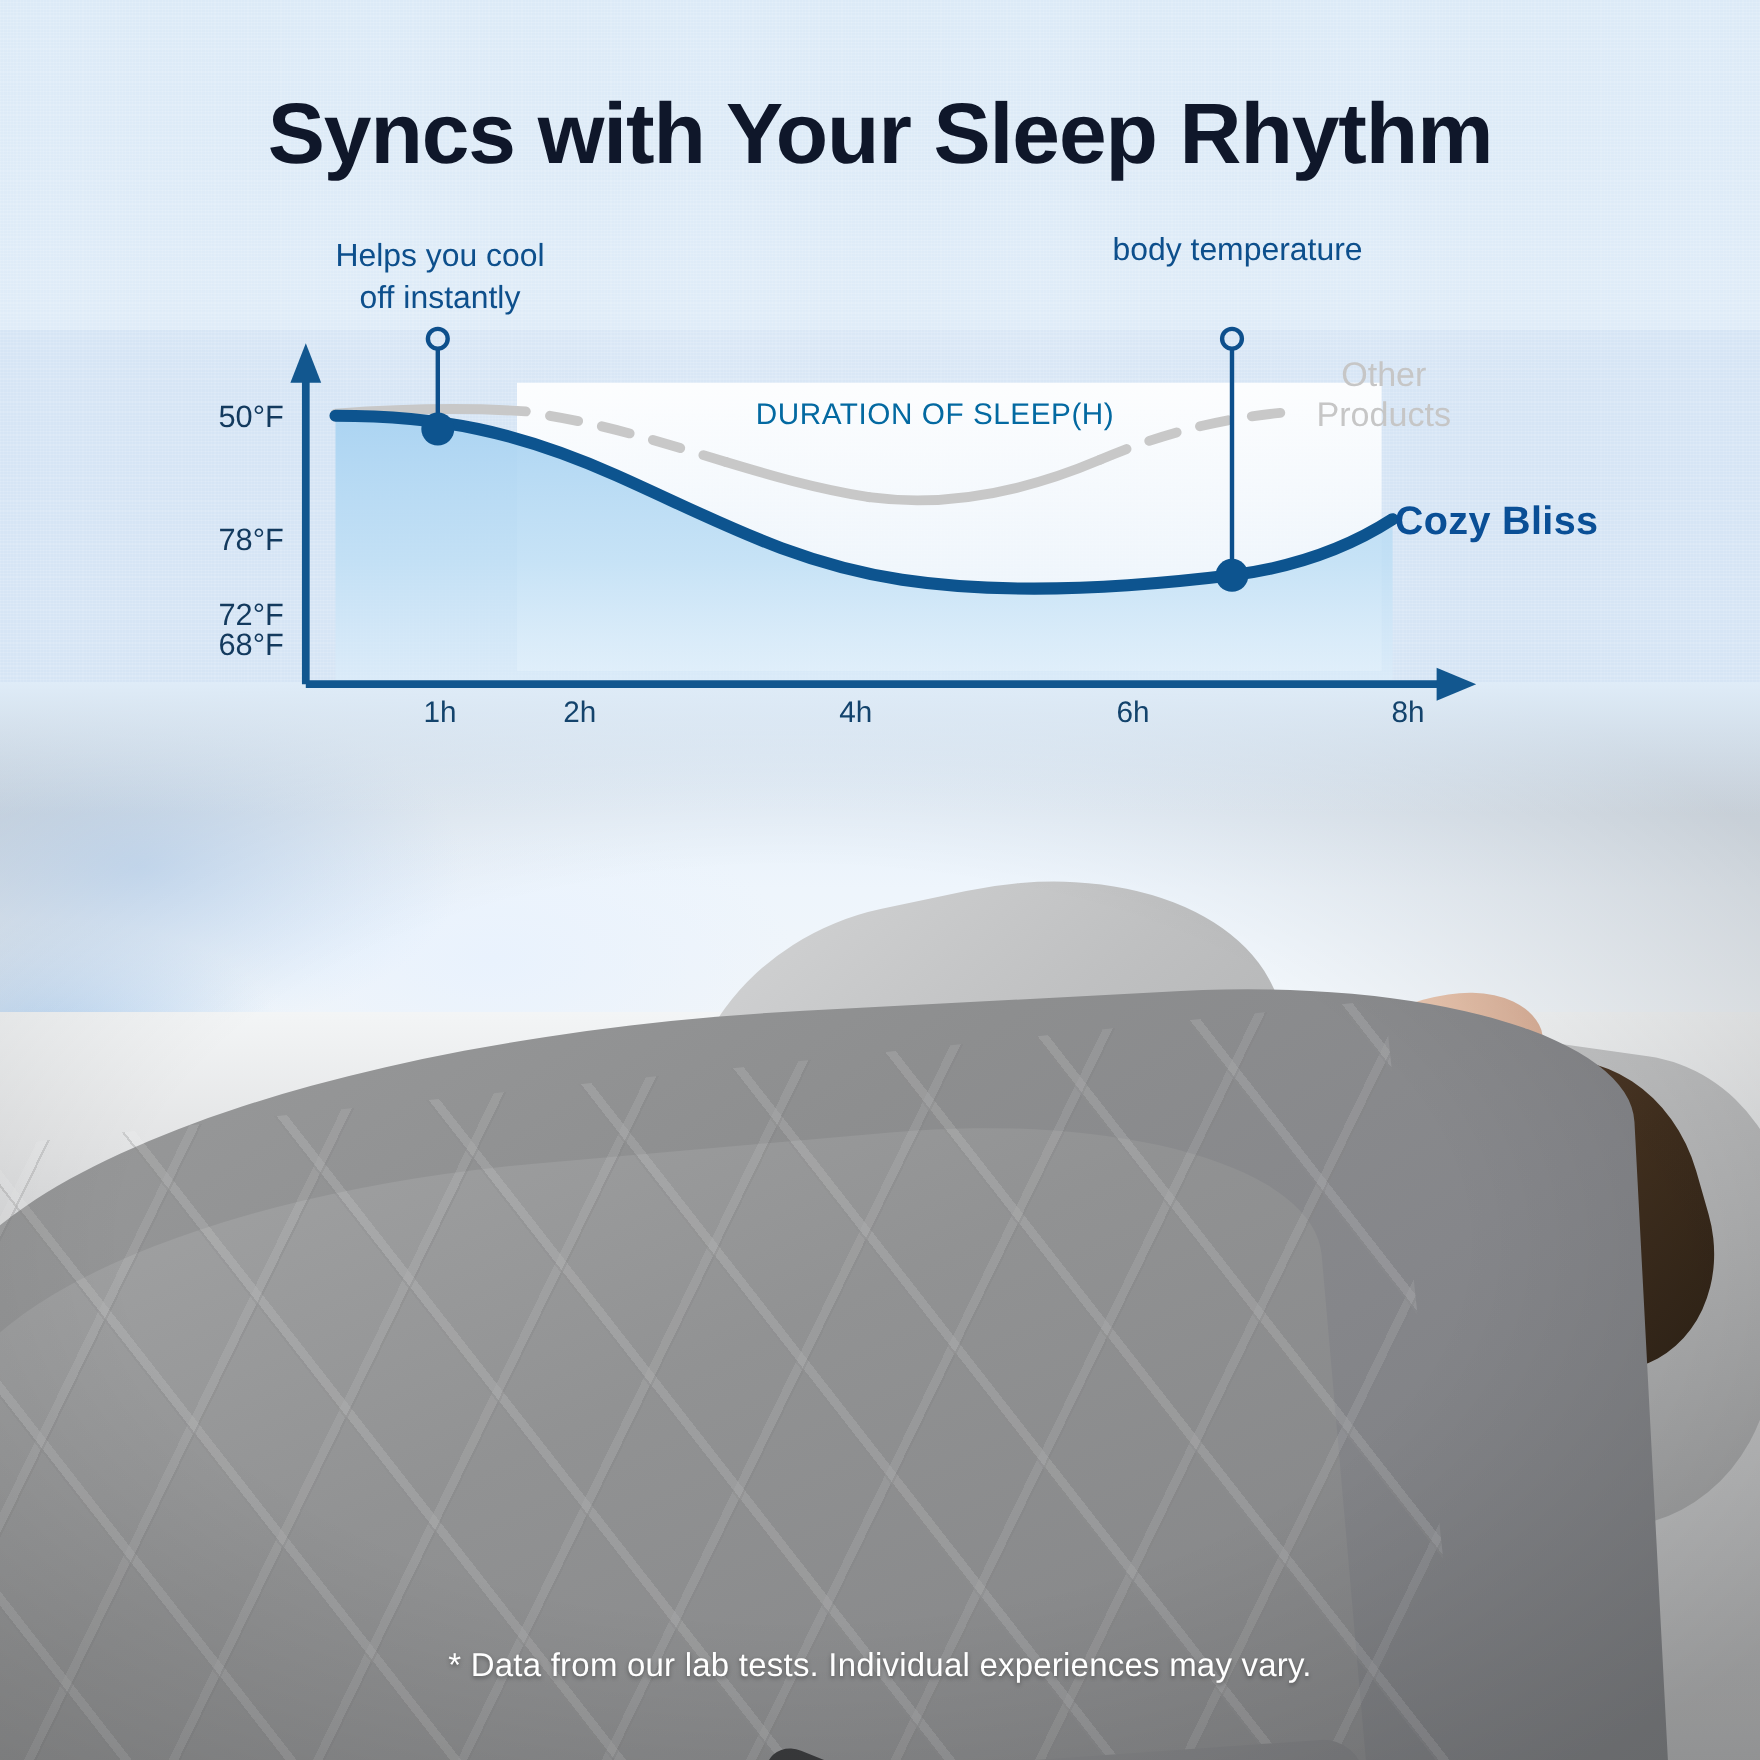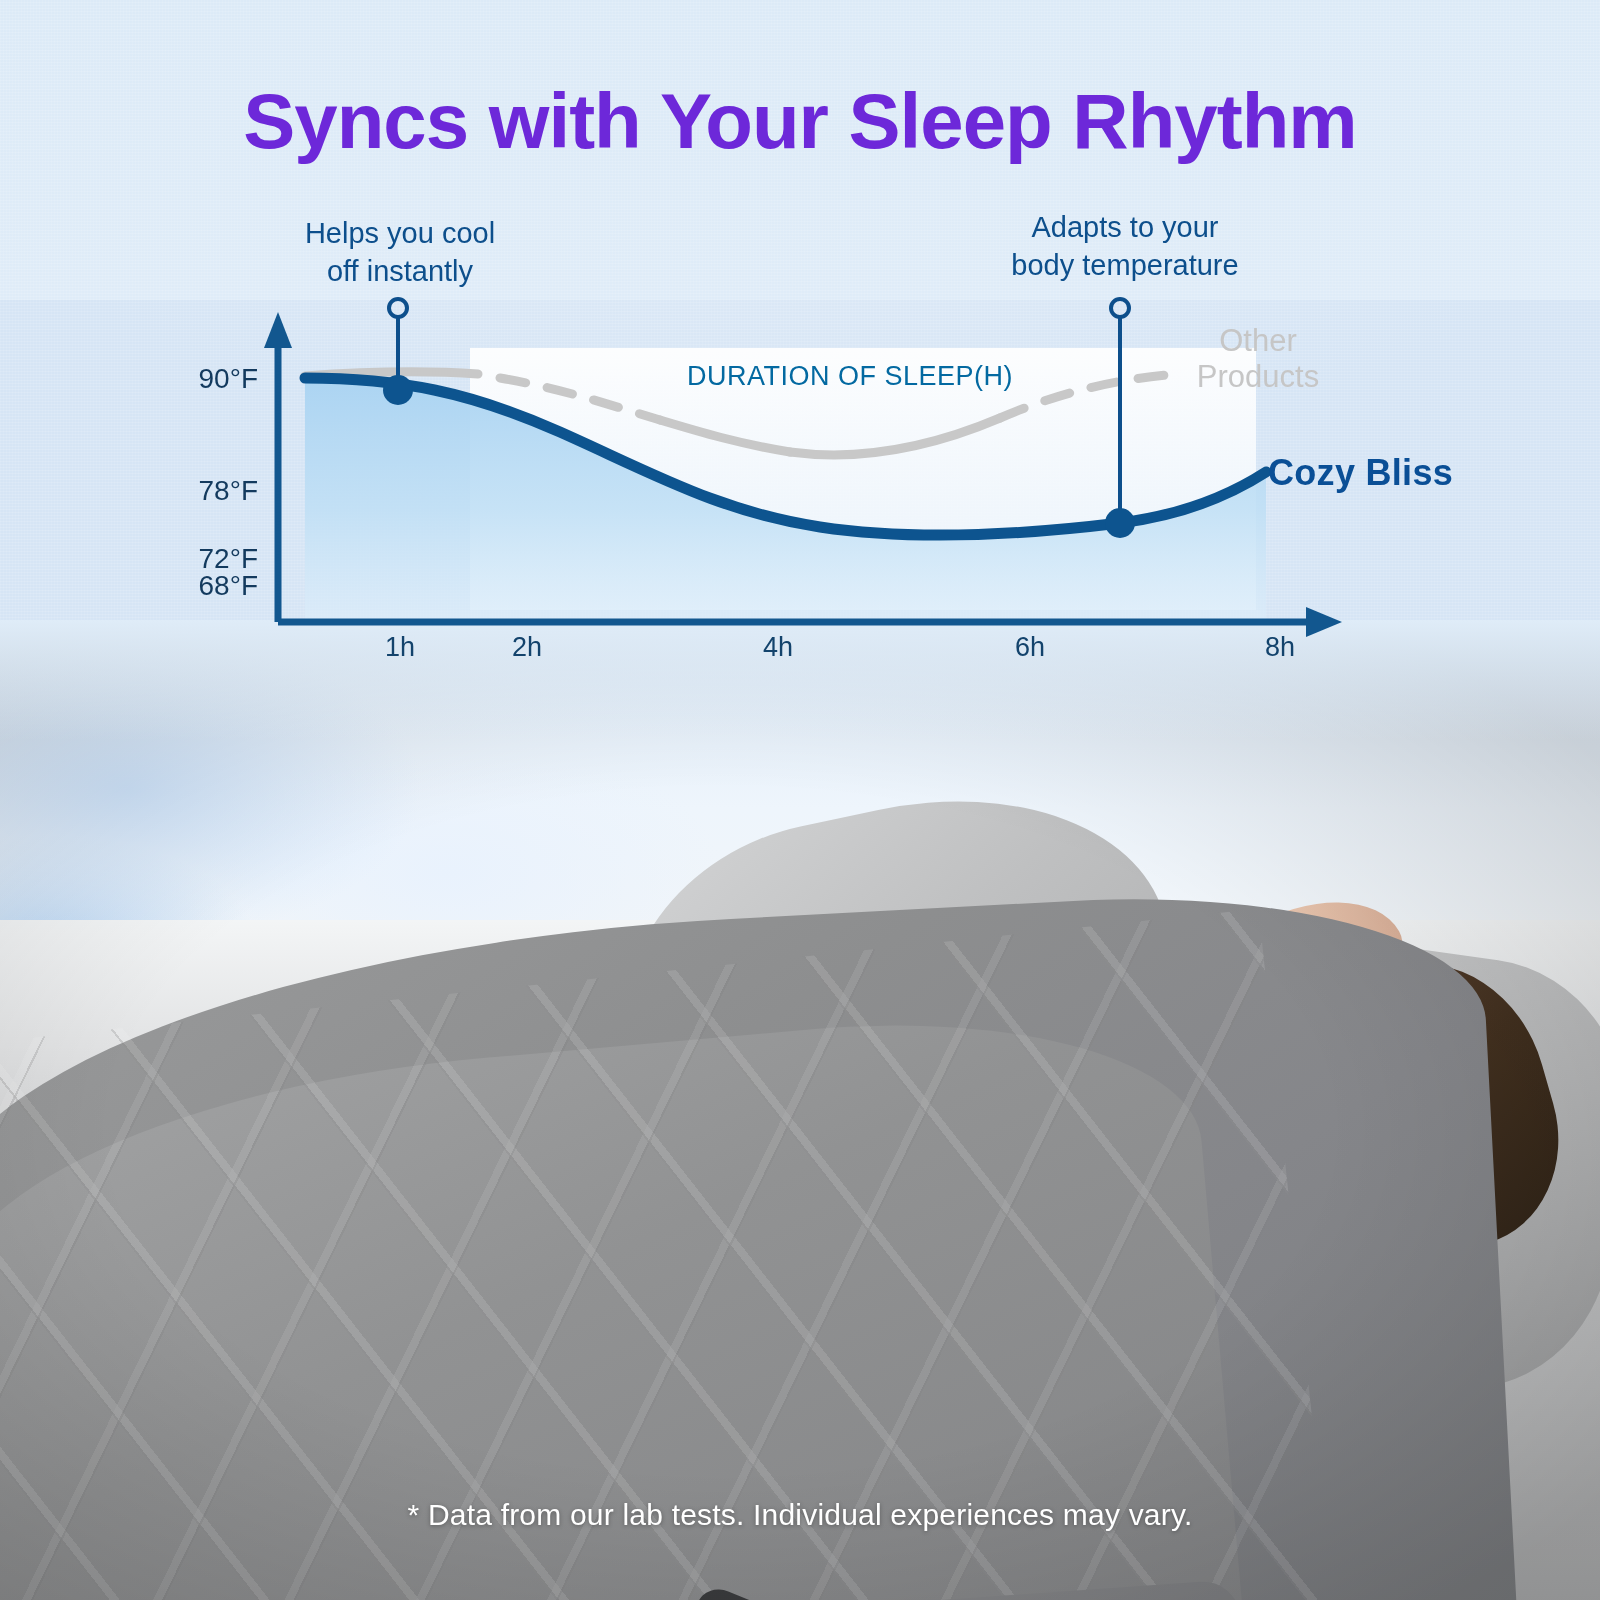--- a/index.html
+++ b/index.html
@@ -131,21 +131,21 @@
     background:radial-gradient(ellipse 1100px 620px at 45% 52%, rgba(0,0,0,0) 55%, rgba(0,0,0,.14) 100%);
   }
   .photo-topfade{
     position:absolute;left:0;top:0;width:1600px;height:120px;
     background:linear-gradient(180deg, #dfecf8 0%, rgba(223,236,248,.55) 45%, rgba(223,236,248,0) 100%);
   }
 
   
   .headline{
     position:absolute;left:0;top:76px;width:1600px;text-align:center;
-    font-size:78px;font-weight:bold;color:#6d28d9;letter-spacing:-1px;
+    font-size:78px;font-weight:bold;color:#0f172a;letter-spacing:-1px;
     font-family:"Liberation Sans", sans-serif;
   }
 
   
   .chart{position:absolute;left:0;top:0;width:1600px;height:700px;padding-left:40px;}
   .chart svg{position:absolute;left:0;top:0;}
 
   .annot{
     position:absolute;color:#0d4f8c;font-size:29px;line-height:1.32;text-align:center;
   }
@@ -249,25 +249,24 @@
       <line x1="1120" y1="318" x2="1120" y2="523" stroke="#0d4f8c" stroke-width="4"></line>
       <circle cx="1120" cy="308" r="9" fill="none" stroke="#0d4f8c" stroke-width="4"></circle>
       <circle cx="1120" cy="523" r="15" fill="#0d548f"></circle>
     </svg>
 
     <div class="annot annot-left">
       <div>Helps you cool</div>
       <div>off instantly</div>
     </div>
     <div class="annot annot-right">
-      <div>Adapts to your</div>
       <div>body temperature</div>
     </div>
 
-    <div class="axis-lab" style="left:118px;top:363px;width:140px;">90°F</div>
+    <div class="axis-lab" style="left:118px;top:363px;width:140px;">50°F</div>
     <div class="axis-lab" style="left:118px;top:475px;width:140px;">78°F</div>
     <div class="axis-lab" style="left:118px;top:512px;width:140px;margin-top:31px;">72°F</div>
     <div class="axis-lab" style="left:118px;top:570px;width:140px;">68°F</div>
 
     <div class="xlab" style="left:360px;top:632px;">1h</div>
     <div class="xlab" style="left:487px;top:632px;">2h</div>
     <div class="xlab" style="left:738px;top:632px;">4h</div>
     <div class="xlab" style="left:990px;top:632px;">6h</div>
     <div class="xlab" style="left:1240px;top:632px;">8h</div>
 

